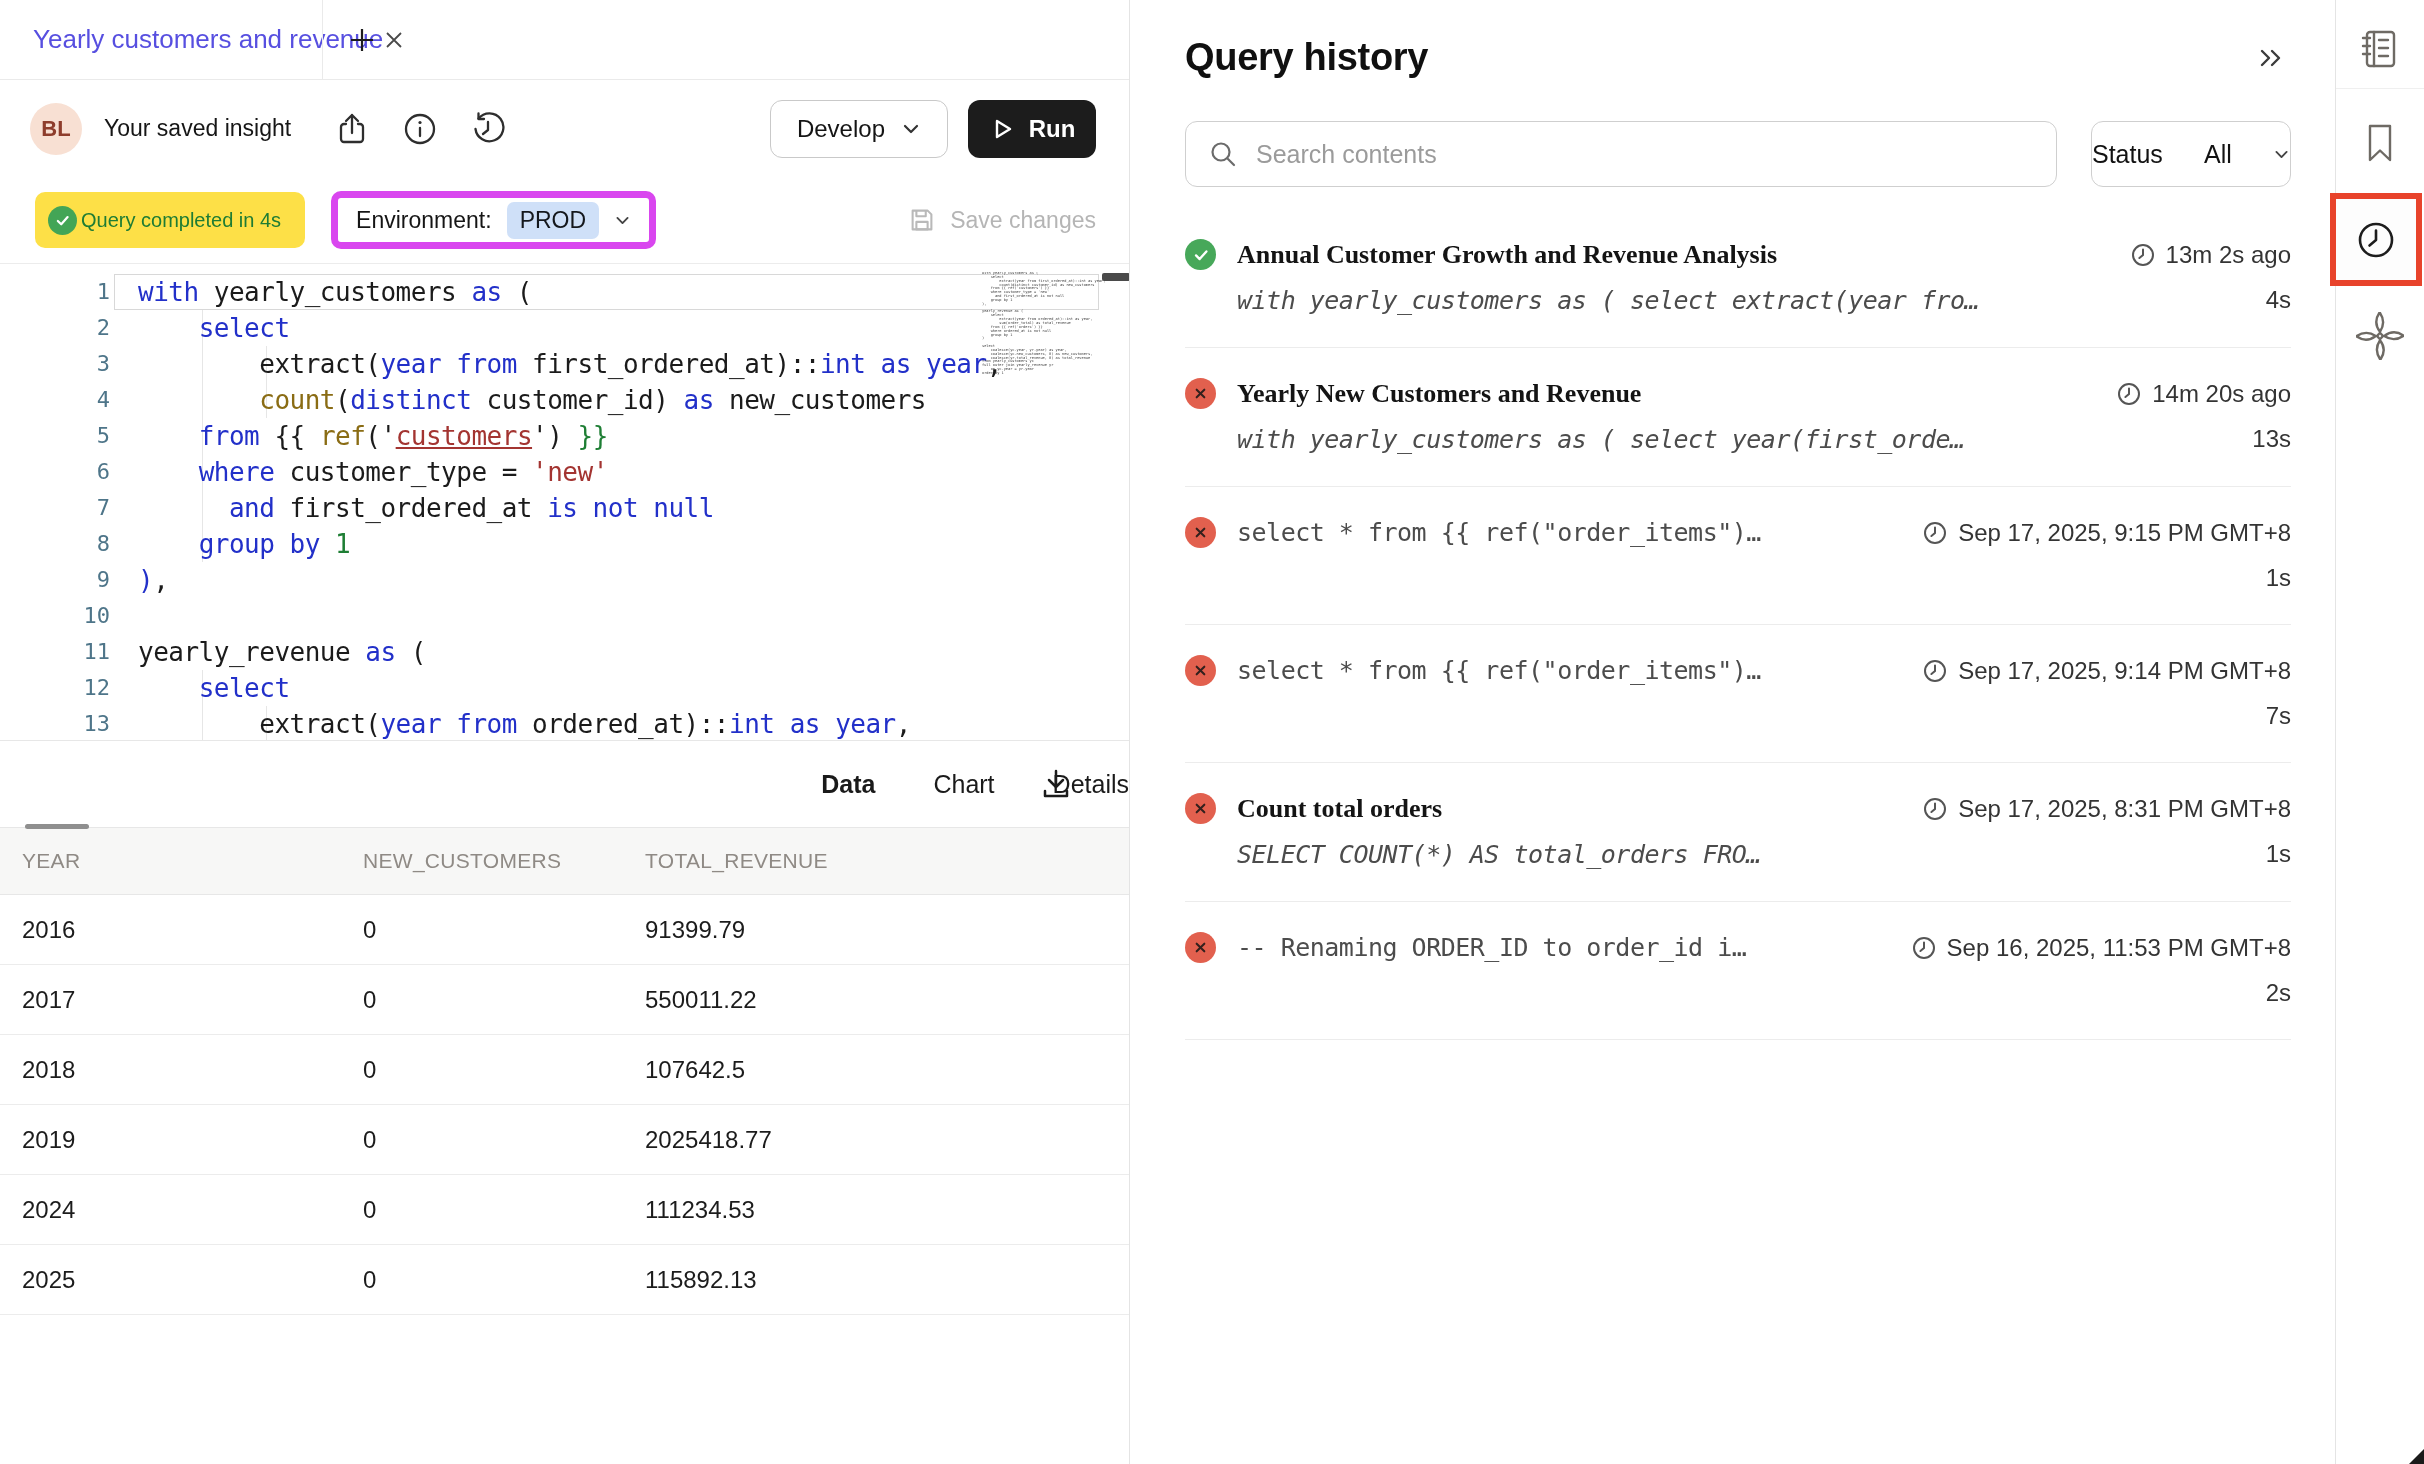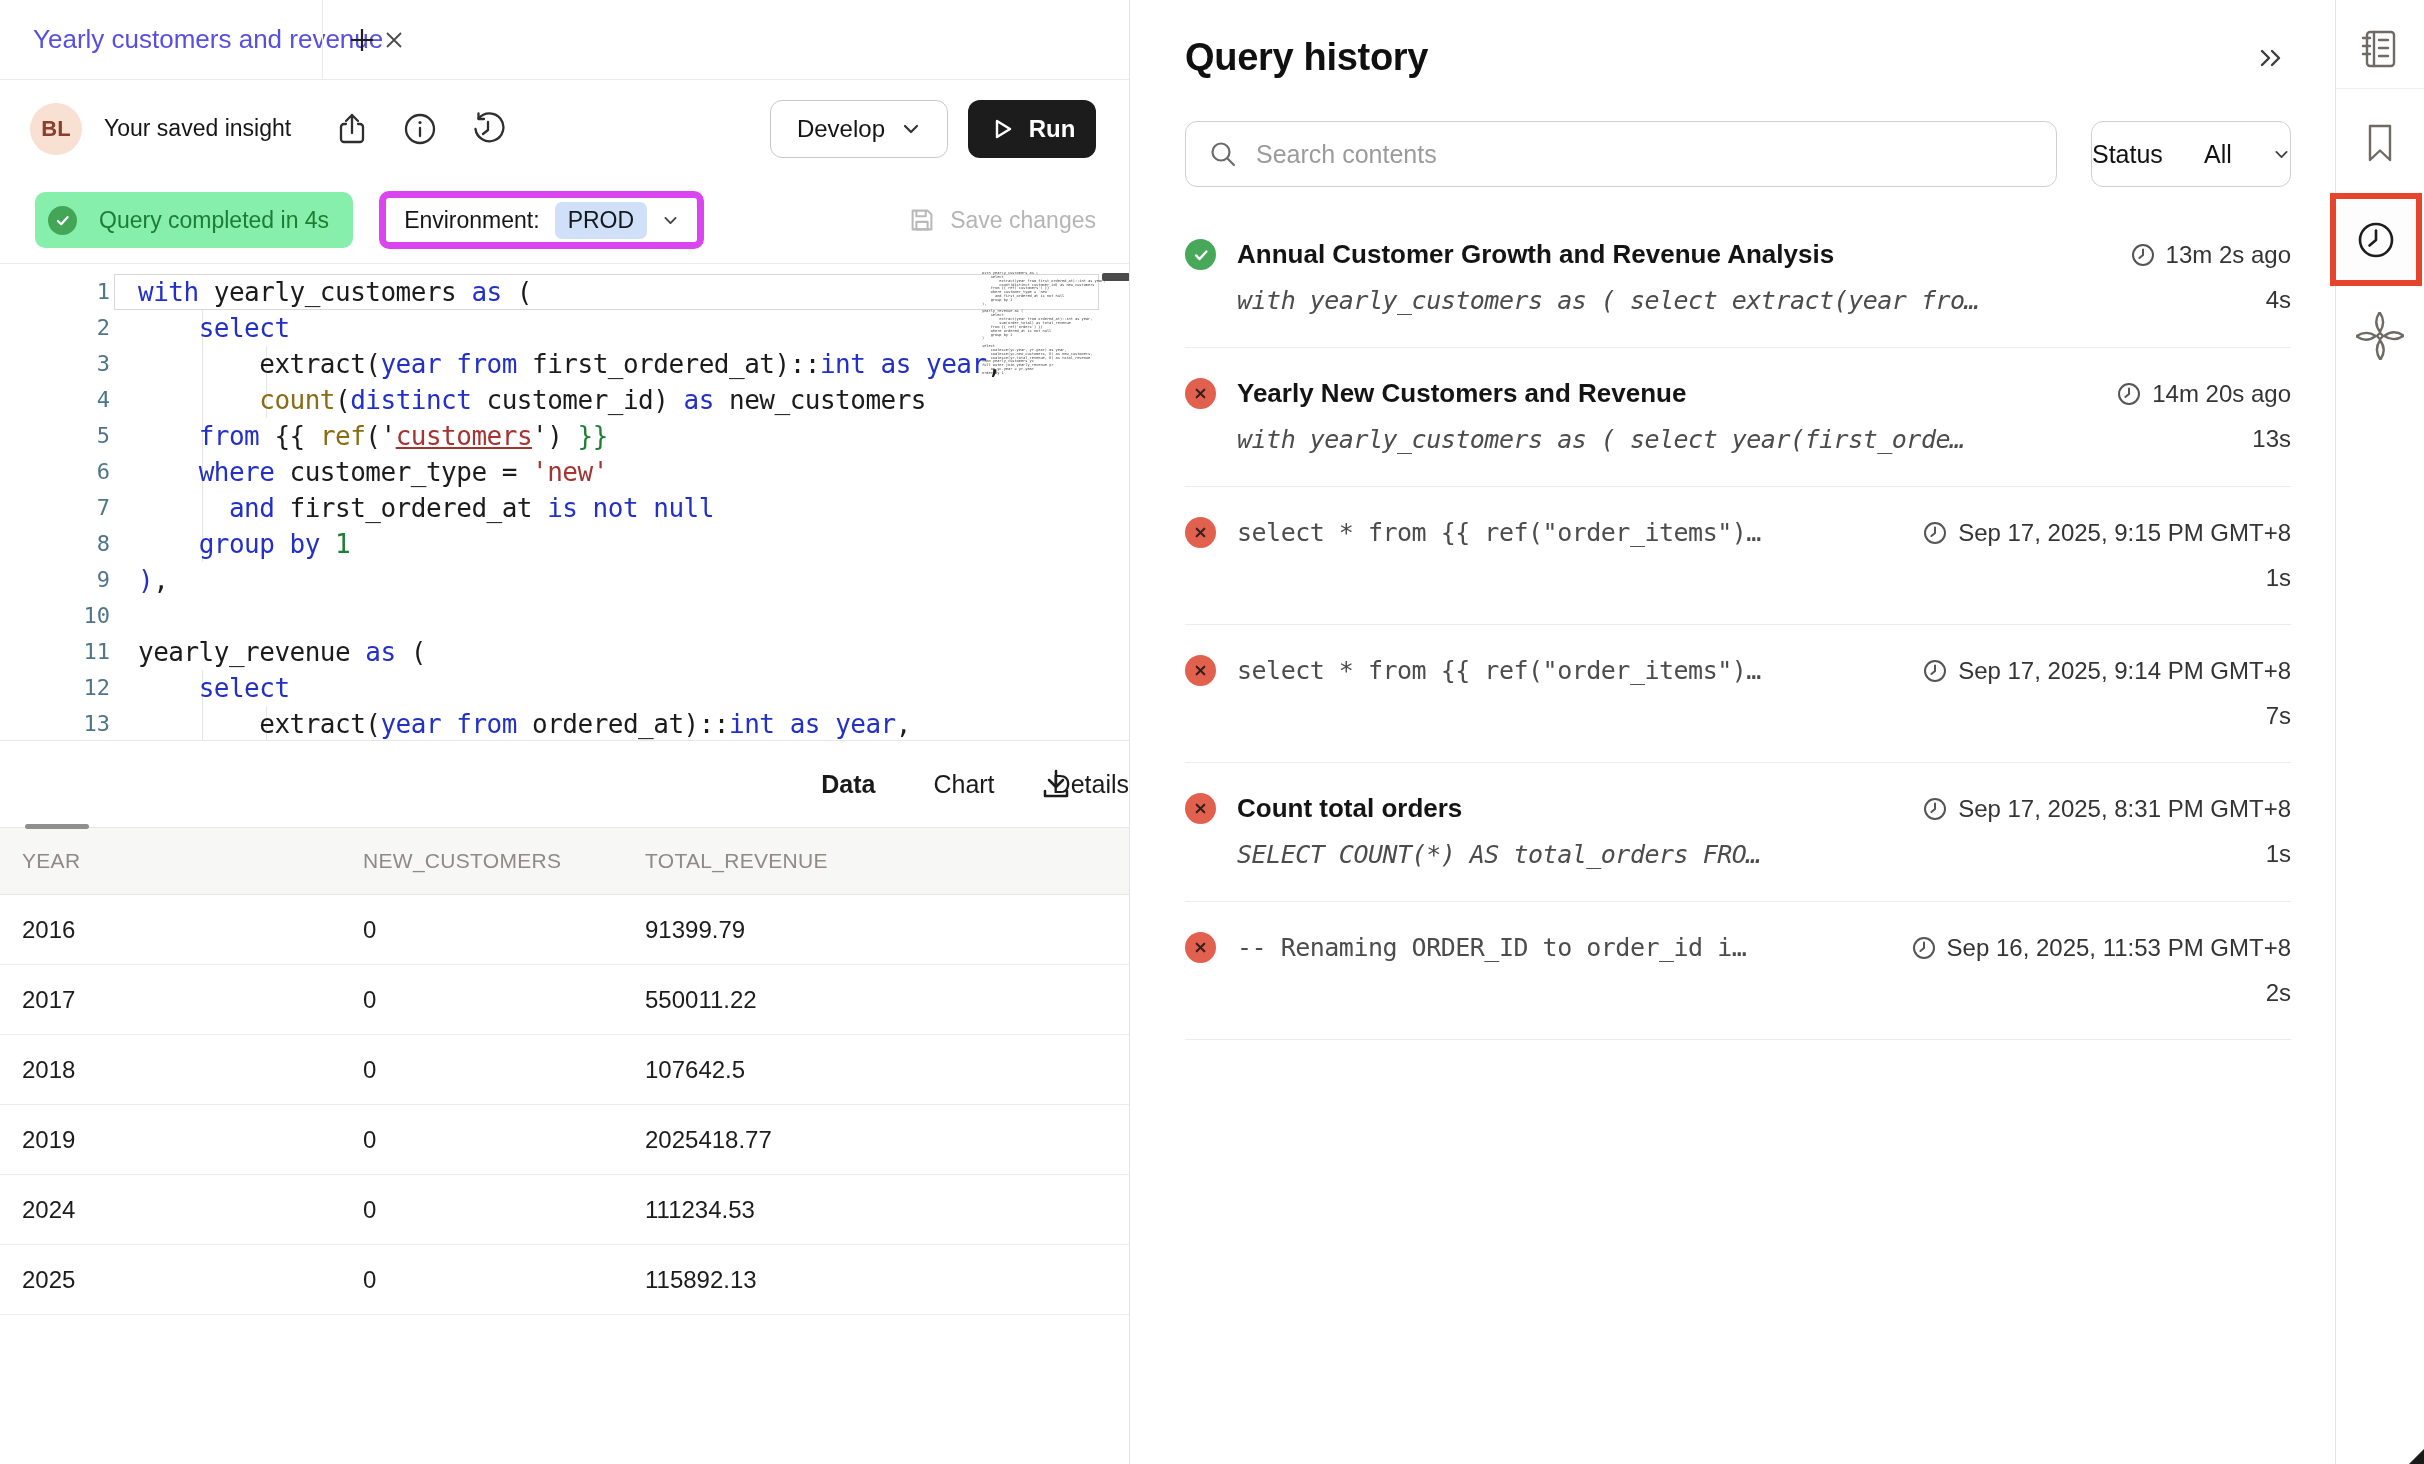--- a/index.html
+++ b/index.html
@@ -17,21 +17,21 @@
 
   .toolbar { height:97px; flex:none; display:flex; align-items:center; padding:0 33px 0 30px; }
   .avatar { width:52px; height:52px; border-radius:50%; background:#f8e0d3; color:#8e3d2c; font-weight:bold; font-size:22px; display:flex; align-items:center; justify-content:center; flex:none; }
   .insight-label { margin-left:22px; font-size:23px; color:#161616; }
   .tb-icons { margin-left:42px; display:flex; align-items:center; gap:30px; }
   .icon-btn { width:38px; height:38px; display:flex; align-items:center; justify-content:center; cursor:pointer; }
   .develop-btn { margin-left:auto; height:58px; border:1.5px solid #c9c9c9; border-radius:12px; display:flex; align-items:center; gap:16px; padding:0 26px; font-size:24px; color:#141414; cursor:pointer; background:#fff; }
   .run-btn { margin-left:20px; height:58px; width:128px; background:#1c1c1c; border-radius:12px; display:flex; align-items:center; justify-content:center; gap:14px; color:#fff; font-size:24px; font-weight:600; cursor:pointer; }
 
   .statusbar { height:87px; flex:none; display:flex; align-items:center; padding:0 33px 0 35px; border-bottom:1px solid #ececec; gap:26px; }
-  .status-pill { background:#86efac; border-radius:10px; height:56px; display:flex; align-items:center; gap:22px; padding:0 24px 0 13px; color:#1e7c34; font-size:23px; }
+  .status-pill { background:#fde047; border-radius:10px; height:56px; display:flex; align-items:center; gap:4px; padding:0 24px 0 13px; color:#1e7c34; font-size:20px; }
   .check-circle { width:29px; height:29px; border-radius:50%; background:#43a556; display:flex; align-items:center; justify-content:center; flex:none; }
   .env-select { height:58px; background:#fff; border:7px solid #d946ef; border-radius:10px; display:flex; align-items:center; gap:15px; padding:4px 18px; font-size:23px; color:#151515; cursor:pointer; }
   .env-pill { background:#cfe0f8; border-radius:7px; padding:5px 13px; font-size:23px; color:#14171c; }
   .save-btn { margin-left:auto; display:flex; align-items:center; gap:13px; color:#b5b5b5; font-size:23px; cursor:default; }
 
   
   .editor { position:relative; height:477px; flex:none; border-bottom:1px solid #e7e7e7; overflow:hidden; font-family:"DejaVu Sans Mono", monospace; padding-top:10px; }
   .code-line { display:flex; height:36px; line-height:36px; position:relative; z-index:2; }
   .gutter { width:110px; flex:none; text-align:right; color:#4e7589; font-size:22px; }
   .code { margin-left:28px; font-size:26px; letter-spacing:-0.5px; white-space:pre; color:#1b1b1b; }
@@ -69,21 +69,21 @@
   .search-box { flex:1; height:66px; border:1.5px solid #cfcfcf; border-radius:12px; display:flex; align-items:center; padding:0 22px; gap:18px; }
   .search-box input { border:none; outline:none; flex:1; font-size:25px; color:#222; font-family:"Liberation Sans", sans-serif; background:transparent; }
   .search-box input::placeholder { color:#9b9b9b; }
   .status-filter { width:200px; flex:none; height:66px; border:1.5px solid #cfcfcf; border-radius:12px; display:flex; align-items:center; justify-content:space-between; gap:14px; font-size:25px; color:#121212; cursor:pointer; }
   .qh-list { margin-top:22px; }
   .qh-item { padding:30px 0 32px; border-bottom:1px solid #ececec; cursor:pointer; }
   .qh-row1 { display:flex; align-items:center; }
   .qh-status { width:31px; height:31px; border-radius:50%; flex:none; display:flex; align-items:center; justify-content:center; }
   .qh-status.ok { background:#47a85a; }
   .qh-status.err { background:#e2604e; }
-  .qh-title-txt { margin-left:21px; font-size:26px; font-weight:700; color:#141414; flex:1; min-width:0; white-space:nowrap; overflow:hidden; }
+  .qh-title-txt { margin-left:21px; font-size:26px; font-weight:700; color:#141414; flex:1; min-width:0; white-space:nowrap; overflow:hidden;font-family:Liberation Serif, serif; }
   .qh-title-txt.mono { font-family:"DejaVu Sans Mono", monospace; font-weight:400; color:#4c4c4c; font-size:25px; letter-spacing:-0.5px; }
   .qh-time { display:flex; align-items:center; gap:10px; color:#343434; font-size:24px; flex:none; margin-left:20px; }
   .qh-row2 { display:flex; align-items:flex-start; margin-top:16px; padding-left:52px; }
   .qh-snippet { font-family:"DejaVu Sans Mono", monospace; font-size:25px; letter-spacing:-0.5px; color:#4c4c4c; flex:1; white-space:nowrap; overflow:hidden;font-style:italic; }
   .qh-duration { color:#343434; font-size:24px; flex:none; }
 
   
   .rail { width:89px; flex:none; border-left:1px solid #e4e4e4; position:relative; background:#fff; }
   .rail-divider { position:absolute; left:0; right:0; top:88px; height:1px; background:#efefef; }
   .rail-icon { position:absolute; left:0; width:100%; display:flex; justify-content:center; cursor:pointer; }

